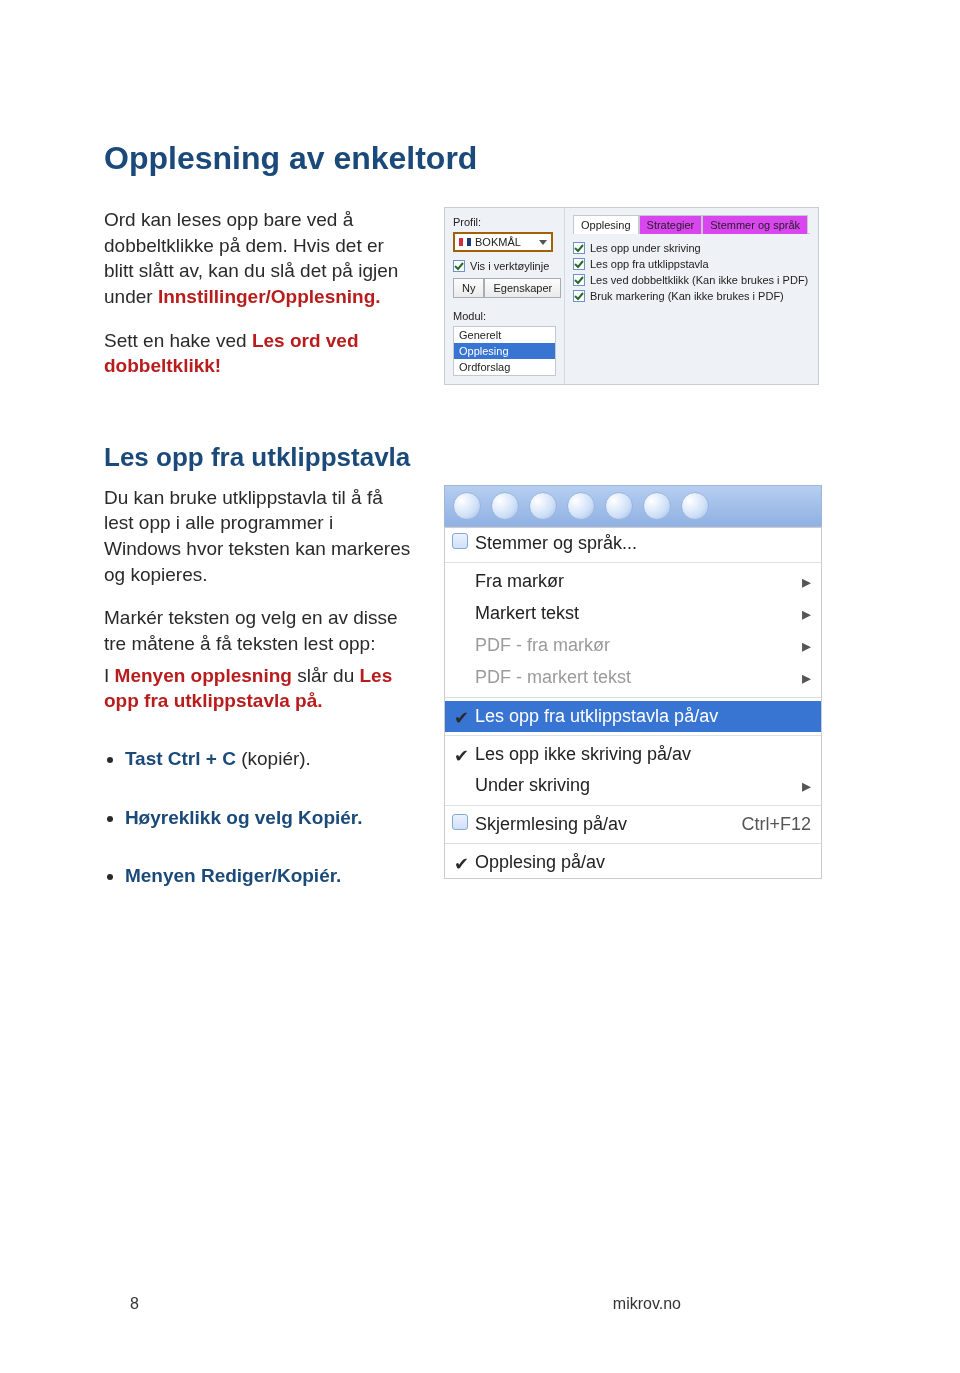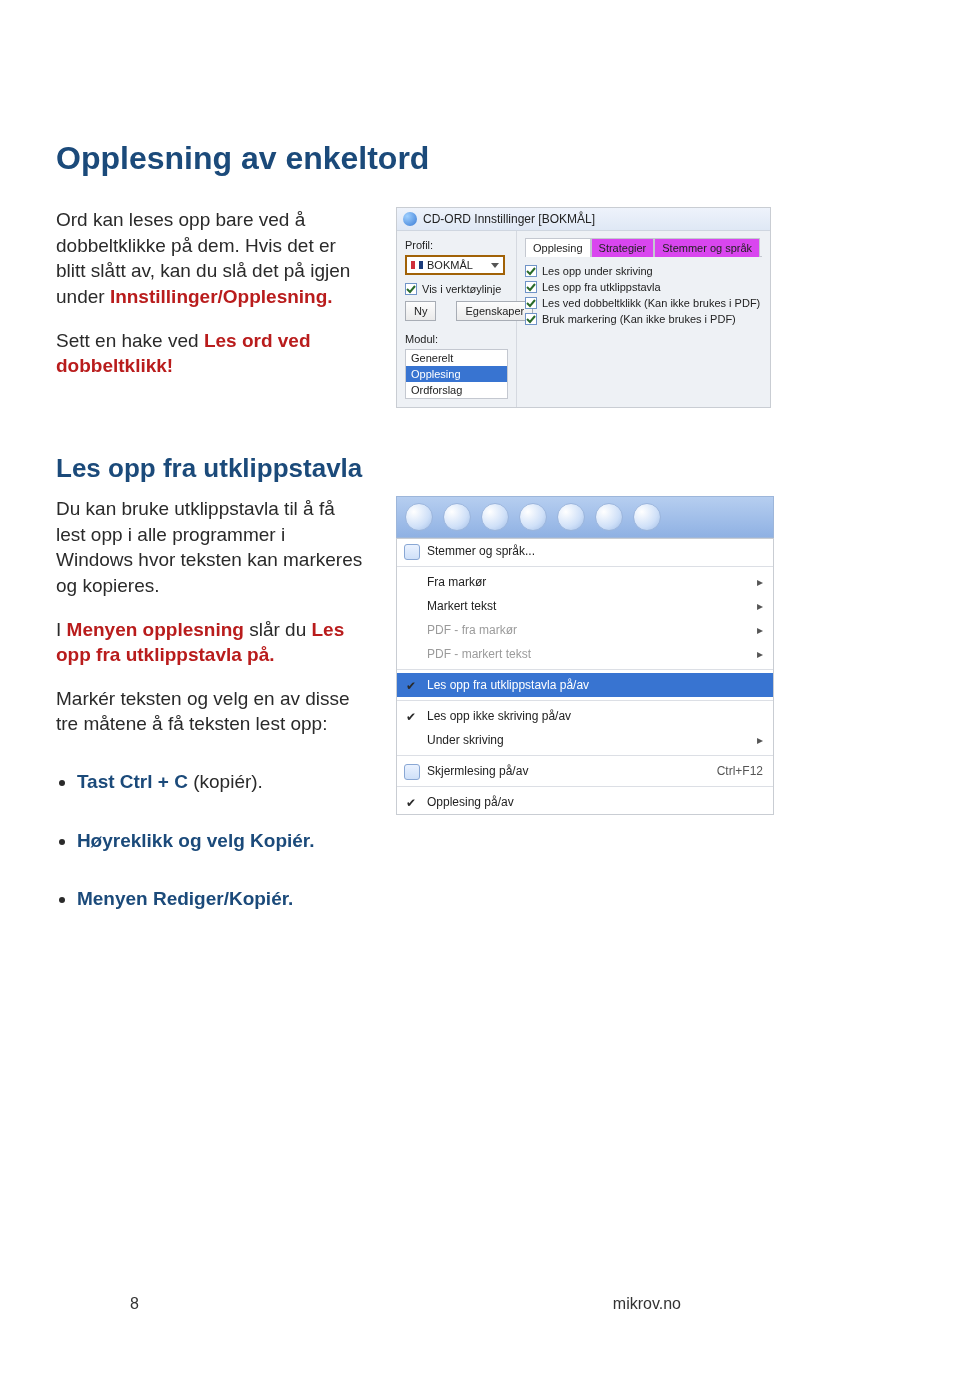--- a/index.html
+++ b/index.html
@@ -8,21 +8,21 @@
     padding: 0;
     font-family: "Myriad Pro", "Segoe UI", Arial, sans-serif;
     background: #fff;
     color: #222;
     width: 960px;
   }
   .page {
     width: 801px;
     height: 1373px;
     position: relative;
-    padding: 140px 120px 60px 56px;
+    padding: 140px 120px 60px 104px;
   }
   h1.section-title {
     font-size: 32px;
     font-weight: 700;
     color: #1b4a7a;
     margin: 0 0 30px 0;
   }
   h2.sub-title {
     font-size: 26px;
     font-weight: 600;
@@ -88,21 +88,21 @@
   .shotB .toolbar {
     background: linear-gradient(#b6cef0, #8fb1e3);
     padding: 6px 8px; display:flex; gap:10px; align-items:center;
     border: 1px solid #9db6da;
   }
   .shotB .tbtn {
     width: 28px; height: 28px; border-radius: 50%;
     background: radial-gradient(circle at 30% 30%, #fff, #cfe0f8 60%, #9fbce6);
     border: 1px solid #9cb6dd;
   }
-  .shotB .menuwrap { background:#fff; border:1px solid #c9cdd3; font-size:12px;text-align:center; }
+  .shotB .menuwrap { background:#fff; border:1px solid #c9cdd3; font-size:18px;text-align:center; }
   .shotB .mrow { display:flex; align-items:center; padding:5px 10px 5px 30px; position:relative; }
   .shotB .mrow .ck { position:absolute; left:9px; top:6px; color:#2a2a2a; }
   .shotB .mrow .arrow { margin-left:auto; color:#555; }
   .shotB .mrow.head { font-weight:400; }
   .shotB .mrow.muted { color:#9b9b9b; }
   .shotB .mrow.sel { background:#3874d1; color:#fff; }
   .shotB .mrow .icon-sq { position:absolute; left:7px; top:5px; width:16px; height:16px; border:1px solid #89a7d4; background:linear-gradient(#eaf2ff,#cfe0f8); border-radius:3px;}
   .shotB .sep { height:1px; background:#dcdfe5; margin:3px 0; }
   .shotB .shortcut { margin-left:auto; color:#555; }
 
@@ -124,40 +124,36 @@
       <p class="body-text">
         <span>Ord kan leses opp bare ved å dobbeltklikke på dem. Hvis det er blitt slått av, kan du slå det på igjen under </span><span class="em">Innstillinger/Opplesning.</span>
       </p>
       <p class="body-text">
         <span>Sett en hake ved </span><span class="em">Les ord ved dobbeltklikk!</span>
       </p>
     </div>
     <div class="right-col">
 
       <div class="shotA">
-        <div class="titlebar">
-          <span class="icon"></span>
-          <span>CD-ORD Innstillinger [BOKMÅL]</span>
-        </div>
         <div class="body">
           <div class="leftpane">
             <span class="fieldlabel">Profil:</span>
             <div class="select">
               <span><span class="flag"></span><span>BOKMÅL</span></span>
               <span class="caret"></span>
             </div>
             <div class="chk" style="margin-top:8px;">
               <span class="chkbox">
                   <svg viewBox="0 0 10 10">
                     <path d="M1 5 L4 8 L9 2" stroke="#2a6b2a" stroke-width="2" fill="none"></path>
                   </svg>
                 </span>
               <span>Vis i verktøylinje</span>
             </div>
-            <div style="margin-top:6px; display:flex; gap:20px;">
+            <div style="margin-top:6px; display:flex; gap:0;">
               <span class="btn">Ny</span>
               <span class="btn">Egenskaper</span>
             </div>
             <span class="fieldlabel" style="margin-top:12px;">Modul:</span>
             <div class="modlist">
               <div class="mi">Generelt</div>
               <div class="mi sel">Opplesing</div>
               <div class="mi">Ordforslag</div>
             </div>
           </div>
@@ -203,24 +199,24 @@
         </div>
       </div>
     </div>
   </div>
 
   <h2 class="sub-title">Les opp fra utklippstavla</h2>
 
   <div class="two-col">
     <div class="left-col">
       <p class="body-text">Du kan bruke utklippstavla til å få lest opp i alle programmer i Windows hvor teksten kan markeres og kopieres.</p>
+      <p class="body-text" style="margin-bottom:6px;">Markér teksten og velg en av disse tre måtene å få teksten lest opp:</p>
       <p class="body-text">
         <span>I </span><span class="em">Menyen opplesning</span><span> slår du </span><span class="em">Les opp fra utklipps­tavla på.</span>
       </p>
-      <p class="body-text" style="margin-bottom:6px;">Markér teksten og velg en av disse tre måtene å få teksten lest opp:</p>
       <ul class="bullets">
         <li><span class="em">Tast Ctrl + C</span><span> (kopiér).</span></li>
         <li><span class="em">Høyreklikk og velg Kopiér.</span></li>
         <li><span class="em">Menyen Rediger/Kopiér.</span></li>
       </ul>
     </div>
     <div class="right-col">
 
       <div class="shotB">
         <div class="toolbar">

